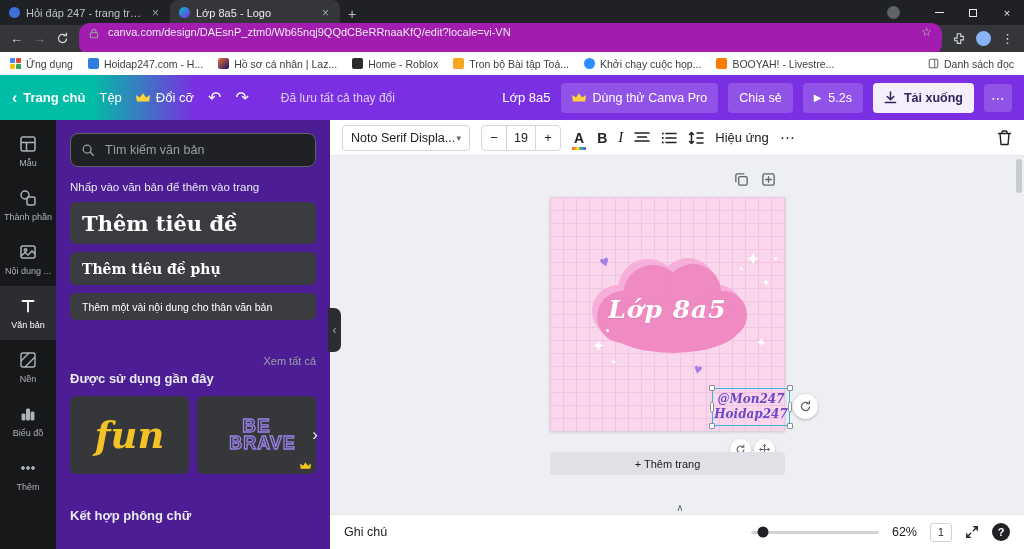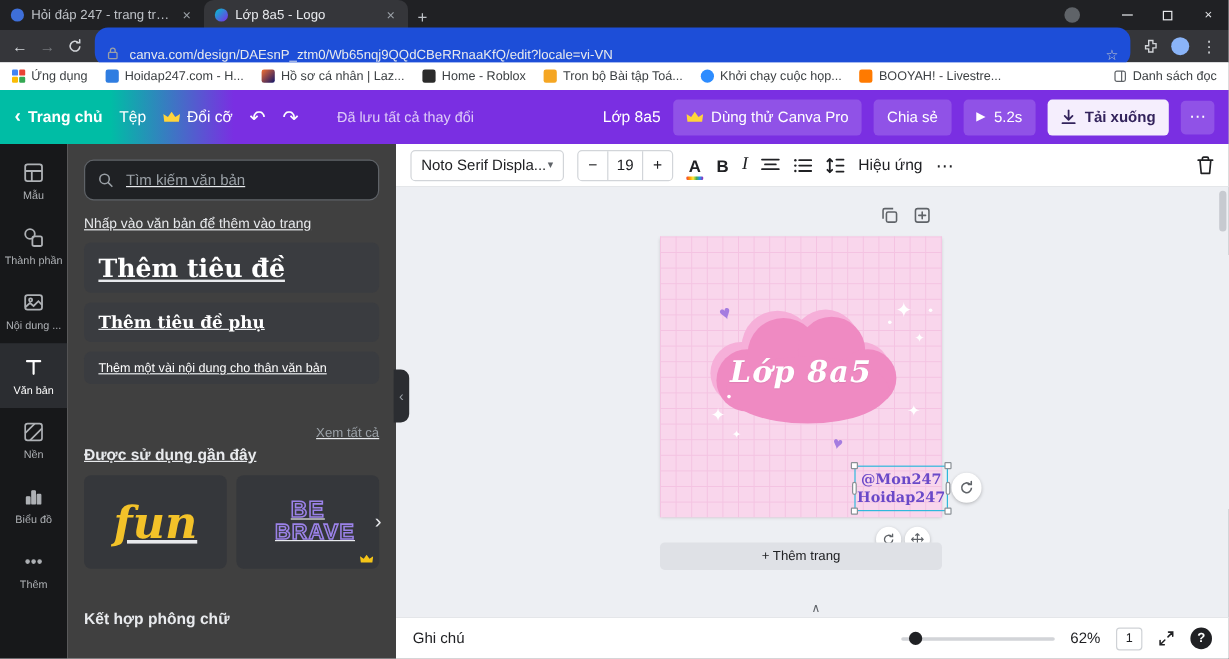--- a/index.html
+++ b/index.html
@@ -24,22 +24,22 @@
   .win-profile{width:13px;height:13px;border-radius:50%;background:#5f6368;margin-right:22px;}
   .winbtn{width:34px;height:25px;display:flex;align-items:center;justify-content:center;color:#e8eaed;font-size:11px;}
   .ic-min{width:9px;height:1px;background:#e8eaed;display:inline-block;}
   .ic-max{width:8px;height:8px;border:1px solid #e8eaed;display:inline-block;}
 
   
   .urlbar{position:absolute;left:0;top:25px;right:0;height:27px;background:#35363a;
     display:flex;align-items:center;gap:10px;padding:0 10px;}
   .nav-ic{color:#d2d5d9;font-size:13px;line-height:1;}
   .nav-ic.dim{color:#73767a;}
-  .omnibox{flex:1;height:21px;background:#1d4ed8;border-radius:11px;display:flex;
-    align-items:flex-start;gap:7px;padding:16px 10px;}
+  .omnibox{flex:1;height:21px;background:#a21caf;border-radius:11px;display:flex;
+    align-items:flex-end;gap:7px;padding:16px 10px;}
   .omnibox input{flex:1;background:transparent;border:0;outline:0;color:#e8eaed;
     font-size:11px;font-family:inherit;}
   .omni-star{color:#c6c9cc;font-size:12px;}
   .avatar-ic{width:15px;height:15px;border-radius:50%;background:#8ab4f8;}
   .svg-ic{display:block;}
 
   
   .bookmarks{position:absolute;left:0;top:52px;right:0;height:23px;background:#ffffff;
     display:flex;align-items:center;gap:15px;padding:0 10px;font-size:10.5px;color:#3c4043;}
   .bm{display:flex;align-items:center;gap:5px;white-space:nowrap;}
@@ -66,22 +66,22 @@
 
   
   .rail{position:absolute;left:0;top:120px;width:56px;bottom:0;background:#17181a;
     display:flex;flex-direction:column;padding-top:4px;}
   .rail-item{height:54px;display:flex;flex-direction:column;align-items:center;
     justify-content:center;gap:4px;color:#aeb1b5;font-size:9px;}
   .rail-item.active{background:#2b2d31;color:#ffffff;}
   .rail-item svg{stroke:currentColor;}
 
   
-  .panel{position:absolute;left:56px;top:120px;width:274px;bottom:0;background:#404040;
-    color:#e8eaed;padding:13px 14px;text-decoration:underline;}
+  .panel{position:absolute;left:56px;top:120px;width:274px;bottom:0;background:#4c1d95;
+    color:#e8eaed;padding:13px 14px;}
   .search{height:34px;border:1px solid #5f6368;background:#1f2124;border-radius:8px;
     display:flex;align-items:center;gap:8px;padding:0 10px;}
   .search input{flex:1;background:transparent;border:0;outline:0;color:#e8eaed;
     font-size:12.5px;font-family:inherit;}
   .search input::placeholder{color:#9aa0a6;}
   .hint{font-size:11.5px;margin:14px 0 9px;}
   .card{background:#3a3c40;border-radius:6px;display:flex;align-items:center;
     padding:0 12px;margin-bottom:8px;color:#fff;}
   .card-h1{height:42px;font-family:"DejaVu Serif","Liberation Serif",serif;font-weight:bold;font-size:21px;}
   .card-h2{height:33px;font-family:"DejaVu Serif","Liberation Serif",serif;font-weight:600;font-size:14px;}
@@ -135,21 +135,21 @@
     background-size:13px 13px;box-shadow:0 1px 3px rgba(0,0,0,.18);}
   .cloud-svg{position:absolute;left:25px;top:48px;}
   .logo-text{position:absolute;left:0;right:0;top:98px;text-align:center;color:#fff;
     font-family:"DejaVu Serif","Liberation Serif",serif;font-style:italic;font-weight:bold;
     font-size:25px;letter-spacing:1px;text-shadow:0 1px 1px rgba(0,0,0,.08);}
   .heart{position:absolute;color:#a57ce0;}
   .sparkle{position:absolute;color:#ffffff;}
   .dot{position:absolute;background:#fff;border-radius:50%;}
   .sel-box{position:absolute;left:162px;top:191px;width:78px;height:38px;
     border:1.5px solid #2fb8dc;display:flex;flex-direction:column;align-items:center;
-    justify-content:center;}
+    justify-content:center;font-style:italic;}
   .sel-text{color:#6a49c8;font-family:"DejaVu Serif","Liberation Serif",serif;
     font-weight:bold;font-size:12px;line-height:15px;white-space:nowrap;}
   .handle{position:absolute;width:6px;height:6px;background:#fff;border:1px solid #8a9096;border-radius:1px;}
   .h-tl{left:-4px;top:-4px;} .h-tr{right:-4px;top:-4px;}
   .h-bl{left:-4px;bottom:-4px;} .h-br{right:-4px;bottom:-4px;}
   .h-ml{left:-3px;top:50%;transform:translateY(-50%);width:4px;height:11px;border-radius:2px;}
   .h-mr{right:-3px;top:50%;transform:translateY(-50%);width:4px;height:11px;border-radius:2px;}
   .float-circle{position:absolute;width:25px;height:25px;border-radius:50%;background:#fff;
     box-shadow:0 1px 3px rgba(0,0,0,.25);display:flex;align-items:center;justify-content:center;
     color:#5f6368;}

